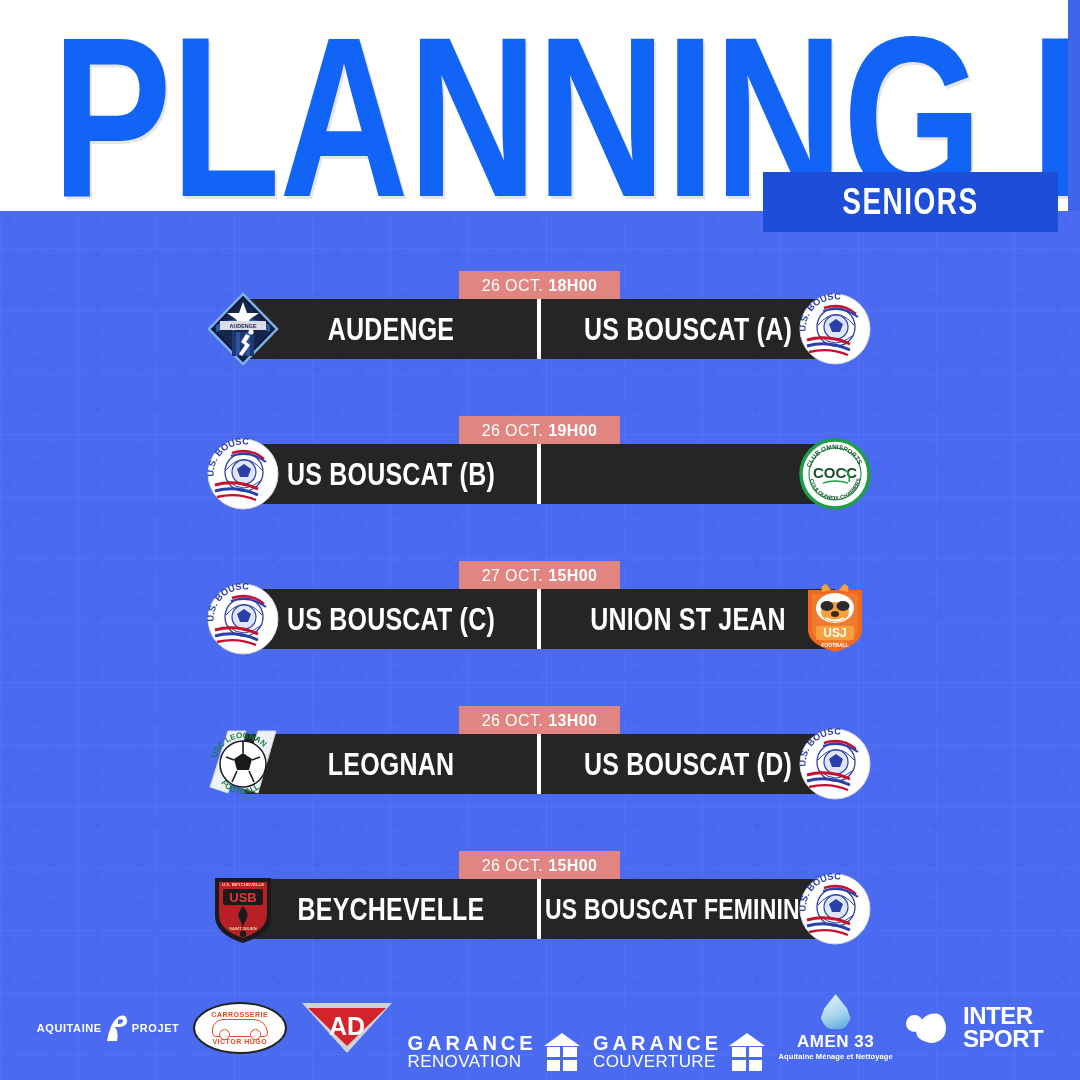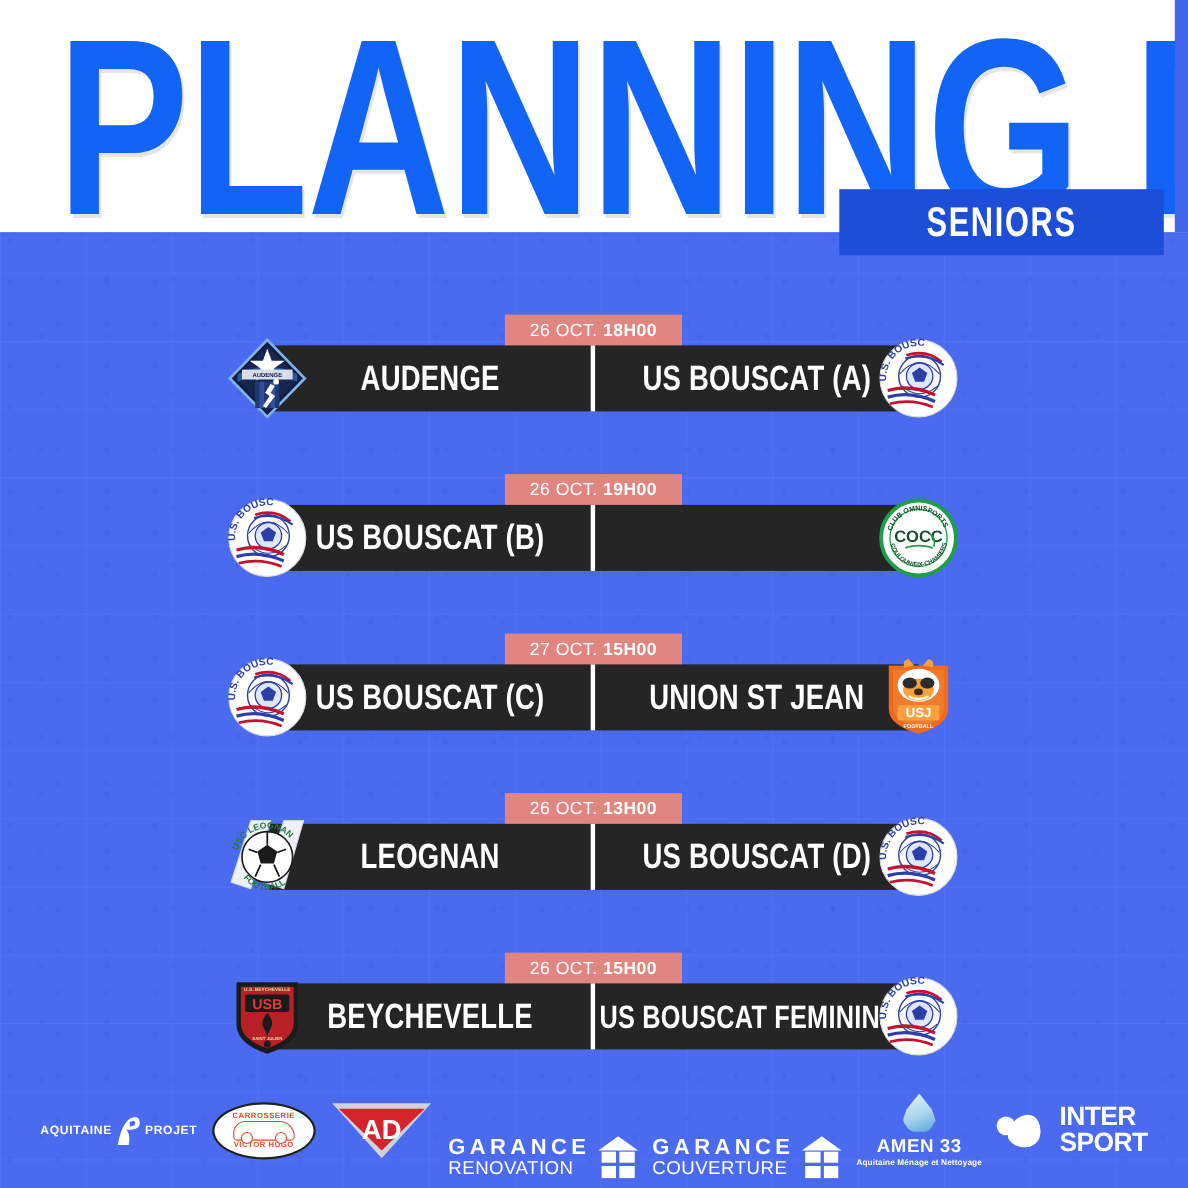--- a/index.html
+++ b/index.html
@@ -54,21 +54,21 @@
     display:flex;align-items:center;justify-content:center;
   }
   #seniors-badge span{
     color:#ffffff;
     font-family:"Liberation Sans Narrow","Liberation Sans",sans-serif;
     font-weight:bold;font-size:28px;letter-spacing:1.5px;
     transform:scaleY(1.35);
   }
 
   
-  #matches{position:absolute;left:0;top:226px;width:1080px;height:740px;z-index:3;}
+  #matches{position:absolute;left:0;top:211px;width:1080px;height:740px;z-index:3;}
   .match{position:absolute;left:0;width:1080px;height:118px;}
 
   .date-badge{
     position:absolute;left:459px;top:0;width:161px;height:29px;
     background:#e08580;color:#ffffff;
     display:flex;align-items:center;justify-content:center;gap:5px;
     font-family:"Liberation Sans Narrow","Liberation Sans",sans-serif;
     font-size:16px;letter-spacing:.4px;
   }
   .date-badge .d-day{font-weight:normal;}

